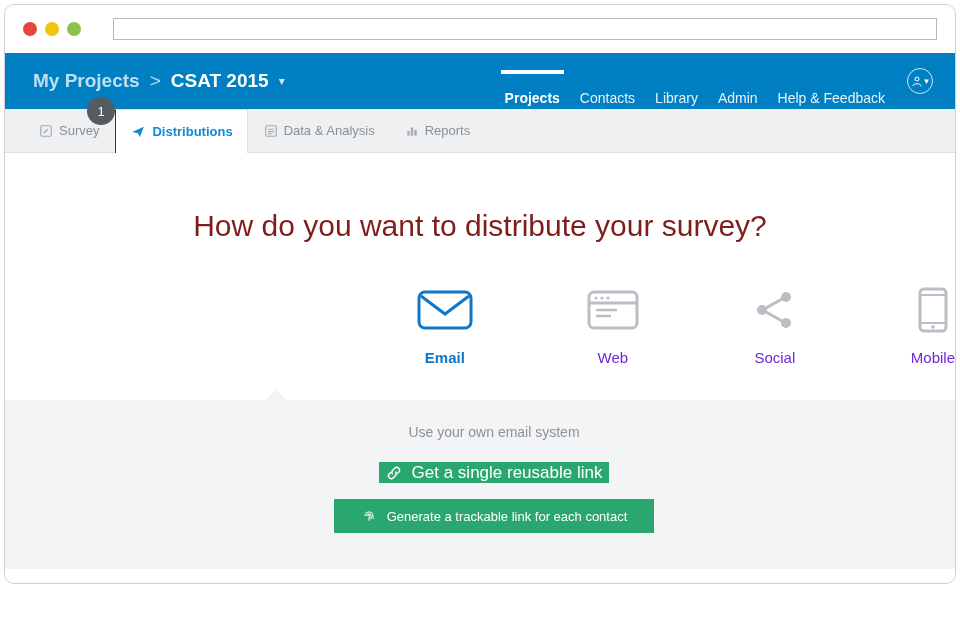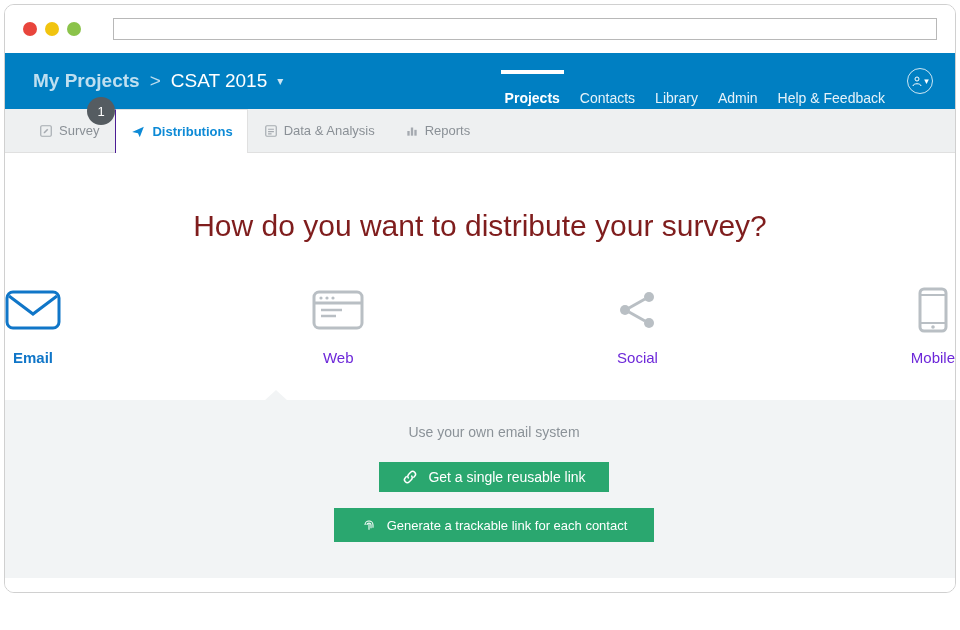--- a/index.html
+++ b/index.html
@@ -42,21 +42,21 @@
     color: #fff;
     height: 56px;
     display: flex;
     align-items: center;
     padding: 0 28px;
     position: relative;
   }
   .breadcrumb { display: flex; align-items: center; gap: 10px; font-size: 19px; font-weight: 300; }
   .breadcrumb .proj { color: rgba(255,255,255,0.75); font-weight: bold; }
   .breadcrumb .sep { color: rgba(255,255,255,0.75); }
-  .breadcrumb .name { font-weight: 400; }
+  .breadcrumb .name { font-weight: 700; }
   .breadcrumb .chev { font-size: 12px; color: rgba(255,255,255,0.8); }
 
   .topnav { position: absolute; right: 70px; top: 17px; height: 56px; display: flex; align-items: center; gap: 20px; font-size: 14px; }
   .topnav .item { color: rgba(255,255,255,0.9); cursor: pointer; position: relative; height: 56px; display: flex; align-items: center; }
   .topnav .item.active { font-weight: 700; color: #fff; }
   .topnav .item.active::before {
     content: ""; position: absolute; top: 0; left: -4px; right: -4px; height: 4px; background: #fff;
   }
   .avatar-btn {
     position: absolute; right: 22px; top: 50%; transform: translateY(-50%);
@@ -91,21 +91,21 @@
   
   .content { background: #fff; }
   .headline {
     text-align: center;
     font-size: 30px;
     font-weight: 300;
     color: #7f1d1d;
     padding: 56px 0 46px;
   }
 
-  .methods { display: flex; justify-content: space-between; gap: 114px; padding-bottom: 34px; }
+  .methods { display: flex; justify-content: flex-end; gap: 114px; padding-bottom: 34px; }
   .method { display: flex; flex-direction: column; align-items: center; gap: 18px; cursor: pointer; }
   .method .label { font-size: 15px; color: #6d28d9; }
   .method.active .label { color: #1076c8; font-weight: 700; }
   .method .icon-wrap { height: 42px; display: flex; align-items: center; justify-content: center; }
 
   .options-area {
     background: #f2f4f5;
     position: relative;
     padding: 24px 0 36px;
     display: flex;
@@ -132,21 +132,21 @@
     color: #fff;
     font-size: 14px;
     display: flex;
     align-items: center;
     justify-content: center;
     gap: 10px;
     cursor: pointer;
     border: none;
   }
   .btn.big { width: 190px; height: 56px; font-size: 15px; }
-  .btn.wide1 { width: 230px; height: 30px; font-size: 14px; }
+  .btn.wide1 { width: 230px; height: 21px; font-size: 17px; }
   .btn.wide2 { width: 320px; height: 34px; font-size: 13px; }
   .btn .ic { display: inline-flex; }
 
   .spacer-bottom { height: 14px; }
 </style>
 </head>
 <body>
 
 <div class="browser">
 

